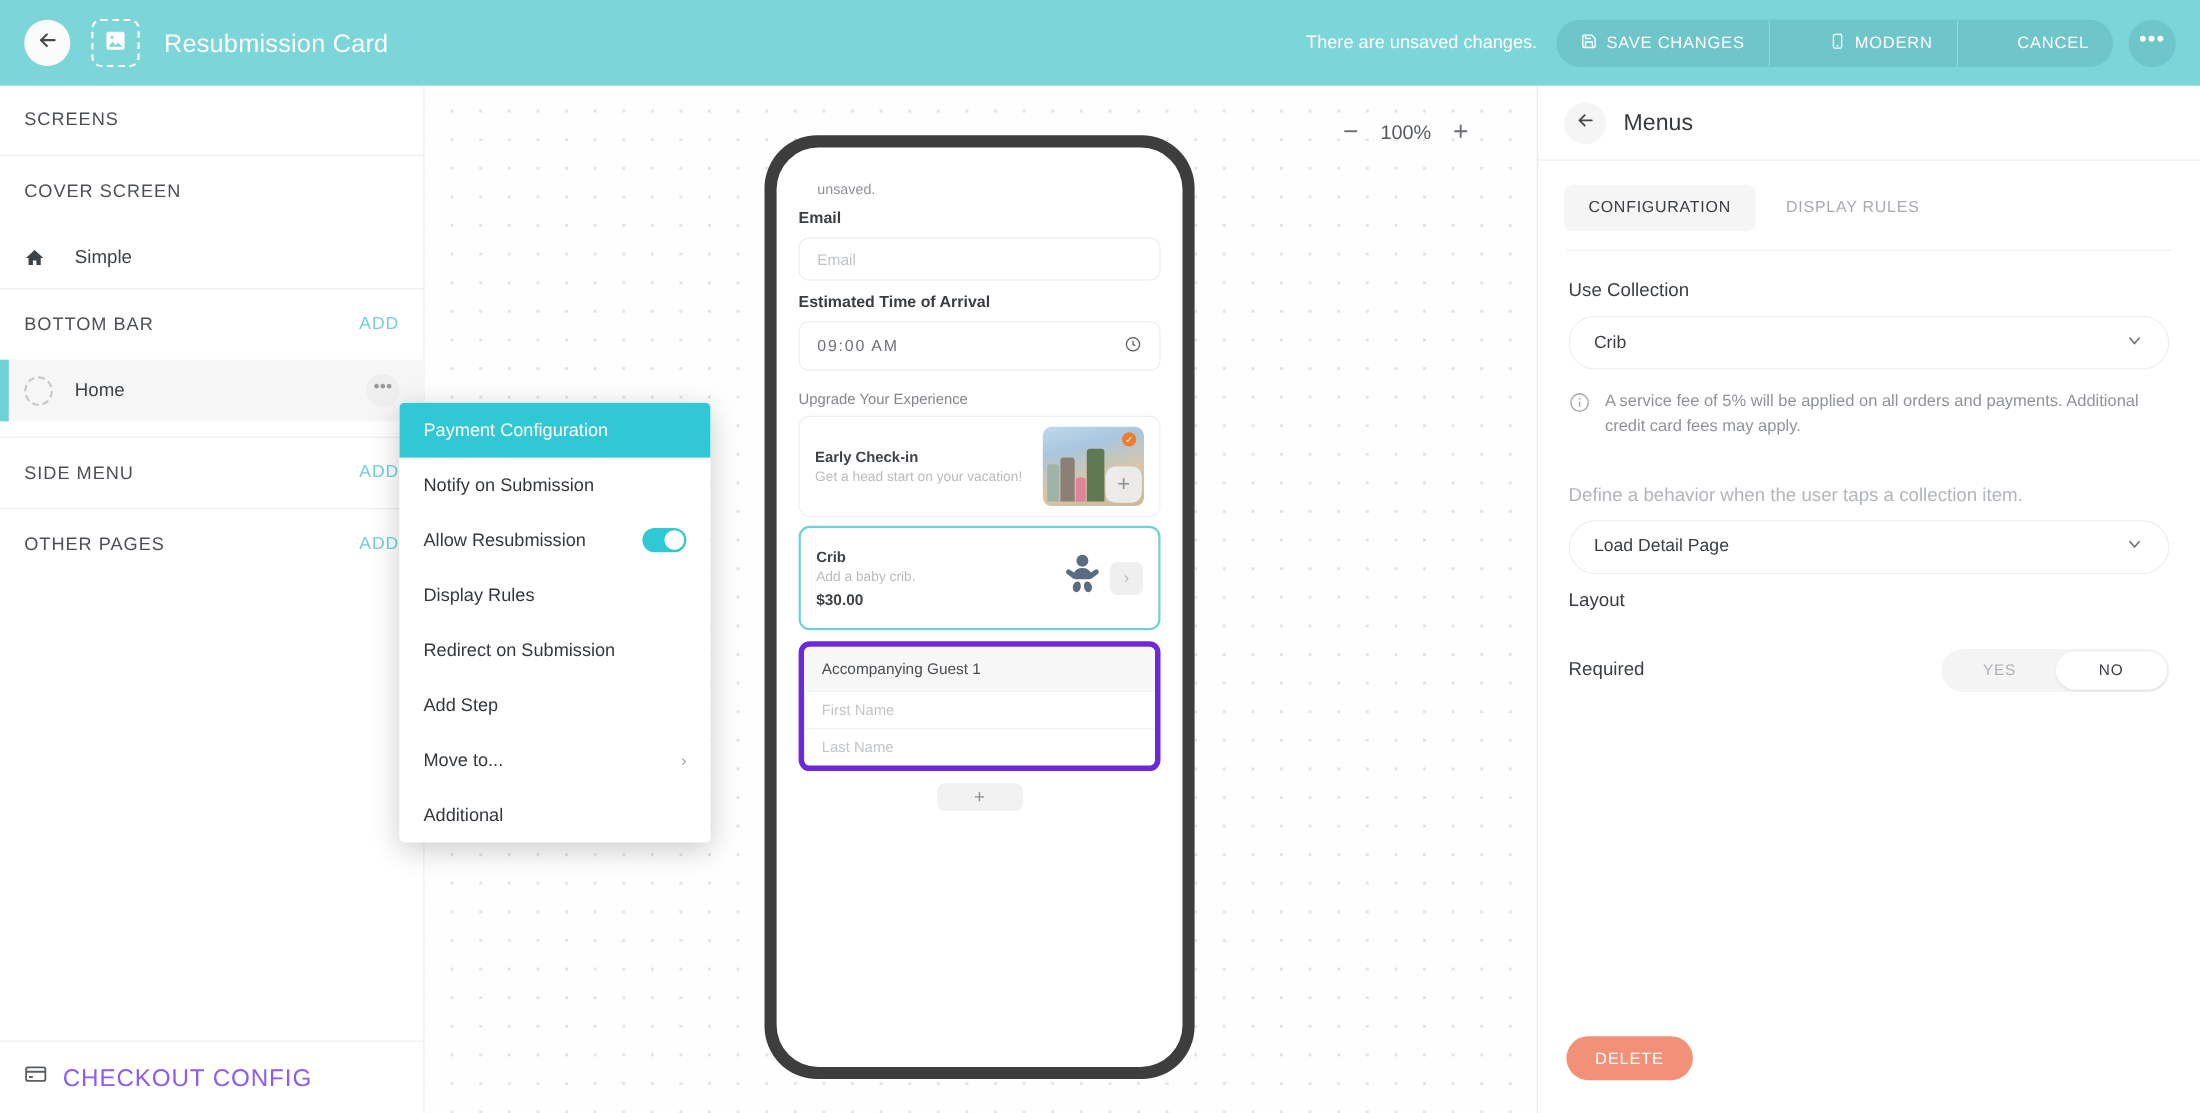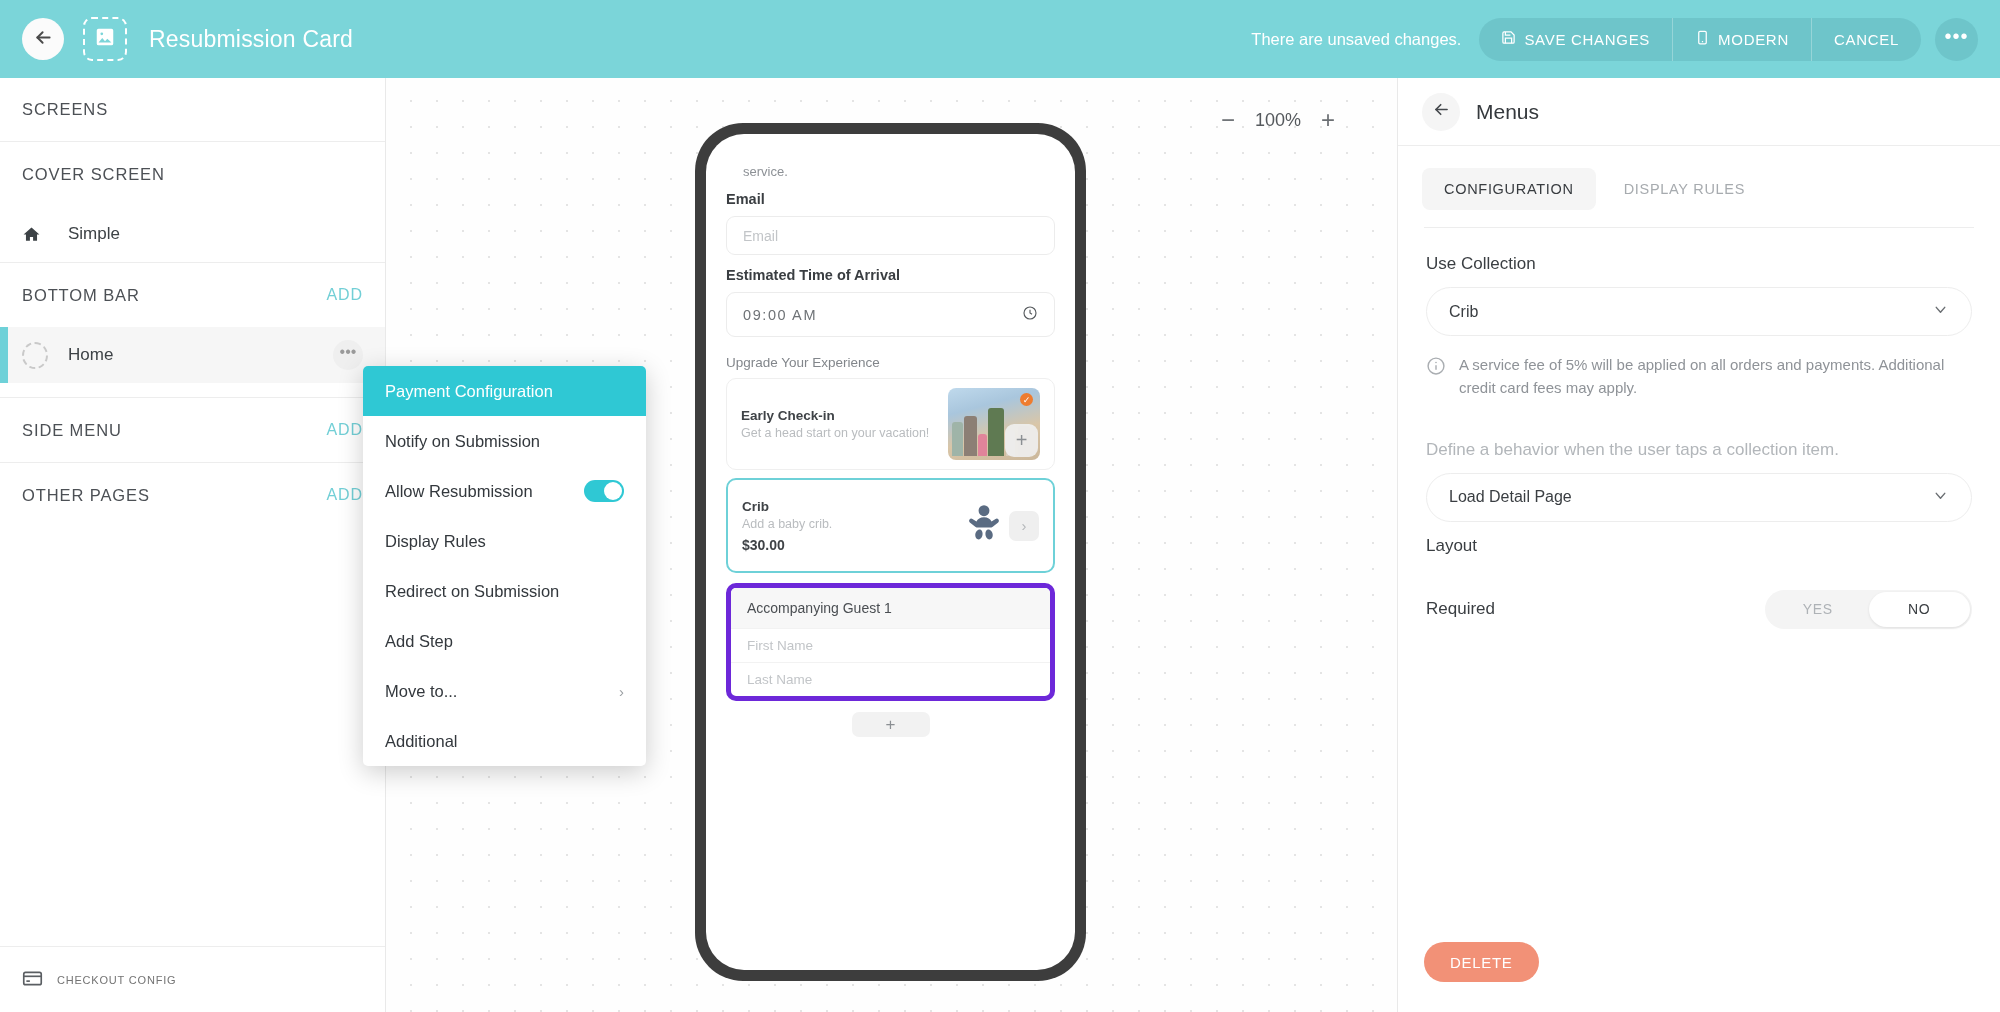--- a/index.html
+++ b/index.html
@@ -28,21 +28,21 @@
   }
   .hdr-imgbtn svg { width: 22px; height: 22px; }
   .hdr-title {
     margin-left: 22px; color: #ffffff; font-size: 23px; letter-spacing: .2px;
     white-space: nowrap;
   }
   .hdr-right { margin-left: auto; display: flex; align-items: center; }
   .hdr-unsaved { color: #ffffff; font-size: 16.5px; margin-right: 18px; white-space: nowrap; }
   .hdr-btngroup {
     display: flex; align-items: stretch; background: #6EC5CA;
-    border-radius: 22px; height: 43px; overflow: hidden;
+    border-radius: 22px; height: 43px; overflow: hidden; gap: 32px;
   }
   .hdr-btn {
     display: flex; align-items: center; justify-content: center; gap: 8px;
     color: #ffffff; font-size: 15px; letter-spacing: .7px; padding: 0 22px;
     cursor: pointer; white-space: nowrap; border-right: 1px solid rgba(255,255,255,.28);
   }
   .hdr-btn:last-child { border-right: none; }
   .hdr-btn svg { width: 15px; height: 15px; flex: none; }
   .hdr-dots {
     width: 43px; height: 43px; border-radius: 50%; background: #6EC5CA;
@@ -88,21 +88,21 @@
     background: #efefef; color: #9a9a9a; font-size: 16px;
     display: flex; align-items: center; justify-content: center;
     line-height: 4px; padding-bottom: 6px; cursor: pointer;
   }
   .sb-footer {
     position: absolute; bottom: 0; left: 0; width: 100%; height: 66px;
     border-top: 1px solid #ededed; display: flex; align-items: center;
     padding: 0 22px; gap: 14px; cursor: pointer;
   }
   .sb-footer svg { width: 21px; height: 21px; }
-  .sb-footer span { font-size: 11px; color: #737373; letter-spacing: .8px; }
+  .sb-footer span { font-size: 22px; color: #8b5cf6; letter-spacing: .8px; }
 
   
   .canvas {
     position: absolute; top: 78px; left: 386px; width: 1011px; height: 934px;
     background-color: #fefefe;
     background-image: radial-gradient(#e4e4e4 1.4px, transparent 1.5px);
     background-size: 26px 26px; background-position: 12px 10px;
   }
   .zoomctl {
     position: absolute; top: 30px; right: 62px;
@@ -386,21 +386,21 @@
   <div class="zoomctl">
     <span class="zbtn">−</span>
     <span>100%</span>
     <span class="zbtn">+</span>
   </div>
 
   <div class="phone">
     <div class="phone-screen">
       <div class="ph-body">
 
-        <div class="ph-release">service.</div>
+        <div class="ph-release">unsaved.</div>
 
         <div class="ph-flabel">Email</div>
         <div class="ph-input">Email</div>
 
         <div class="ph-flabel">Estimated Time of Arrival</div>
         <div class="ph-input time">
           <span>09:00 AM</span>
           <span>
             <svg viewBox="0 0 24 24" fill="none" stroke="#55595d" stroke-width="1.7">
                 <circle cx="12" cy="12" r="9"></circle>

